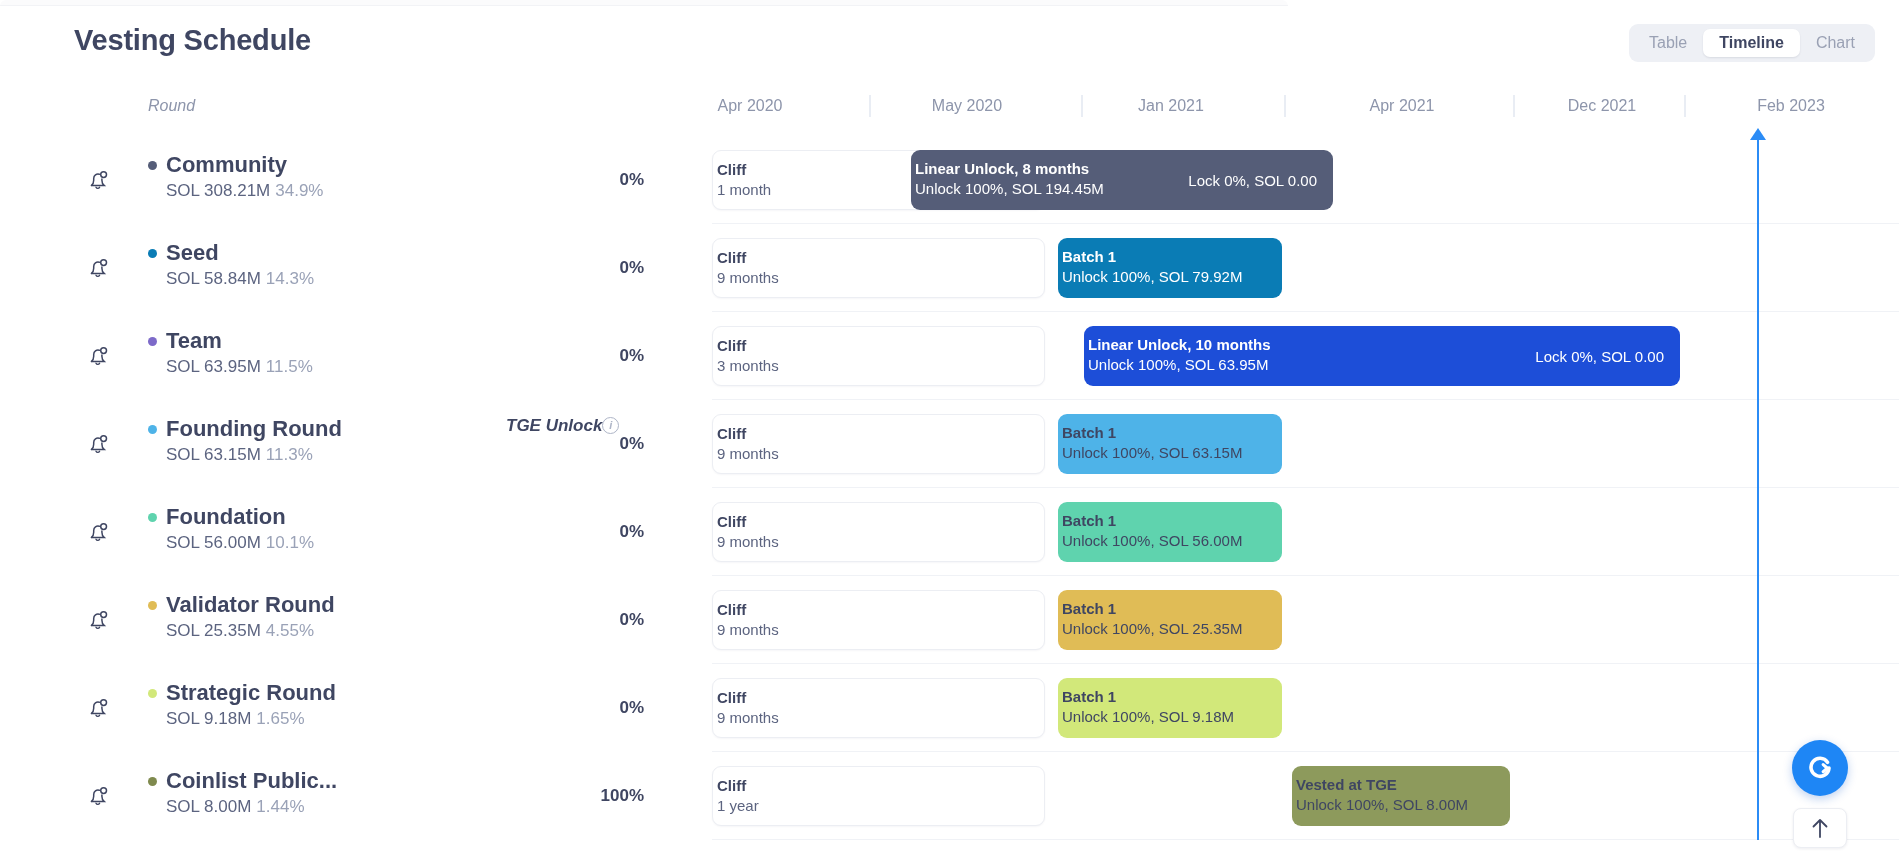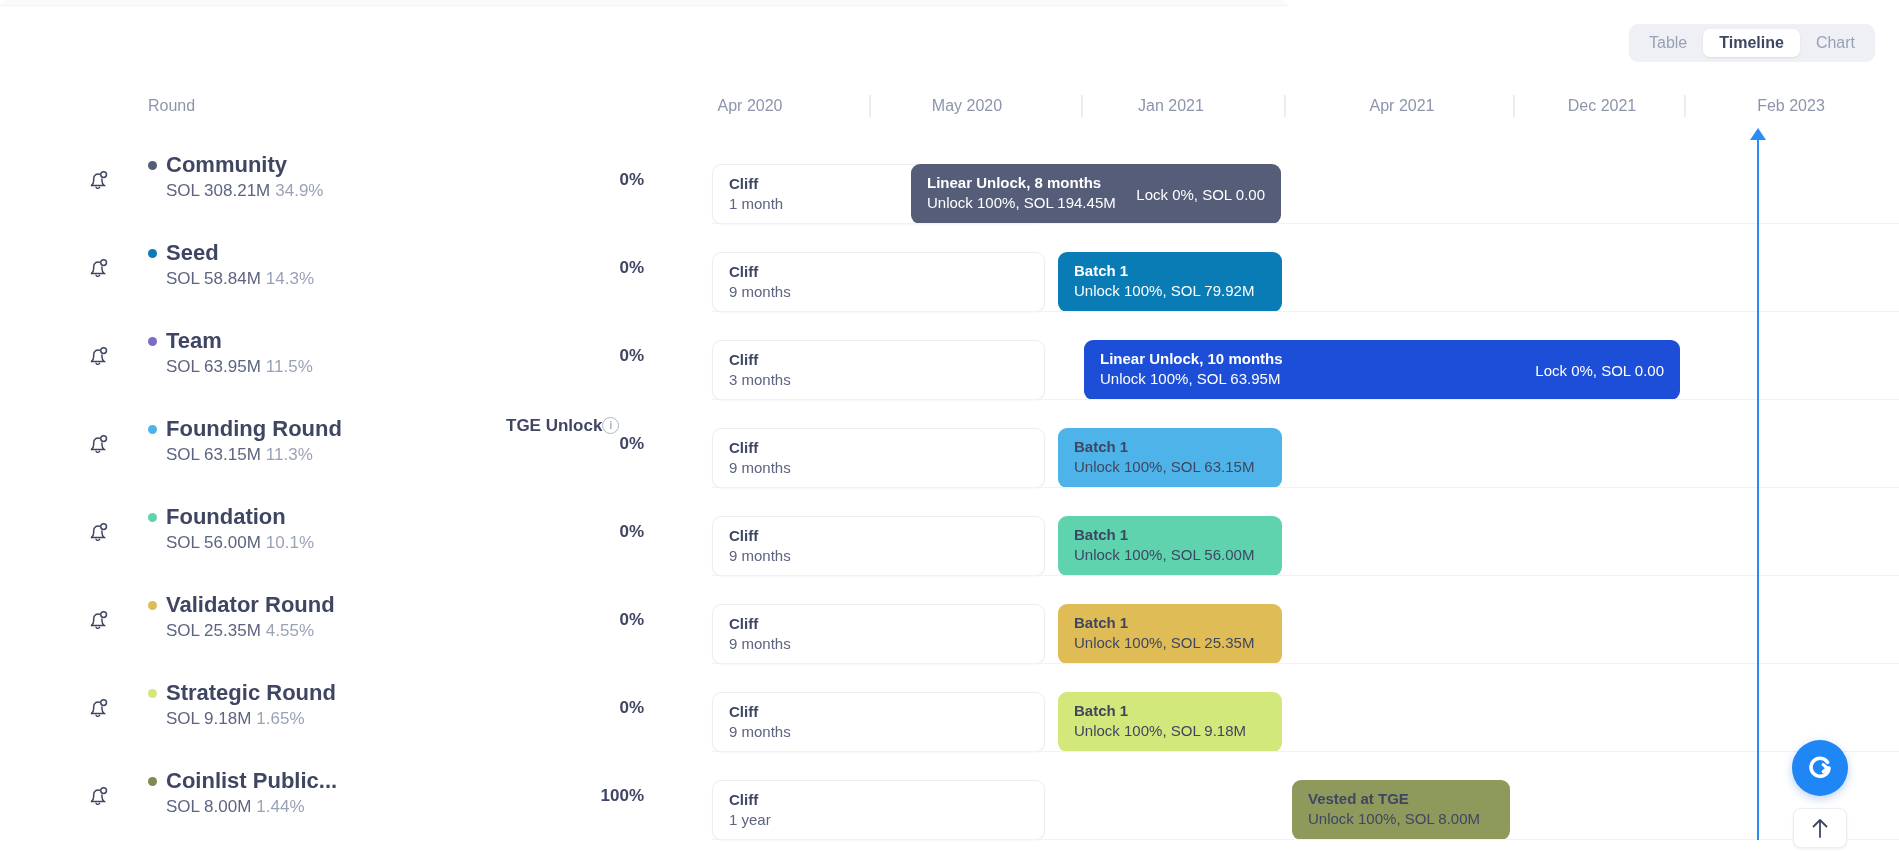--- a/index.html
+++ b/index.html
@@ -36,20 +36,21 @@
   }
   .view-toggle .seg.active {
     background: #ffffff; color: #3f4662; font-weight: 600;
     box-shadow: 0 1px 2px rgba(20,30,60,.10);
   }
 
   
   .col-head {
     position: absolute; top: 97px; font-size: 16px; color: #8d95ab;
     white-space: nowrap;
+    font-style: italic;
   }
   .col-head.round { left: 148px; }
   .col-head.tge  { left: 506px; display: flex; align-items: center; gap: 0; }
   .info-ic {
     width: 17px; height: 17px; border-radius: 50%;
     border: 1.4px solid #aeb5c7; display: inline-flex;
     align-items: center; justify-content: center;
     font-size: 11px; font-weight: 700; color: #aeb5c7; line-height: 1;
   }
   .tick-label {
@@ -83,22 +84,22 @@
   .rsub .pct { color: #9aa2b7; margin-left: 5px; margin-top: 17px; }
   .tge {
     position: absolute; left: 520px; width: 124px; top: 50%;
     transform: translateY(-50%); text-align: right;
     font-size: 17px; font-weight: 700; color: #3f4662;
   }
 
   
   .track { position: absolute; left: 0; top: 0; height: 88px; width: 1899px; }
   .bar {
-    position: absolute; top: 28px; height: 60px; border-radius: 9px;
-    padding: 9px 16px 0 16px; overflow: hidden;
+    position: absolute; top: 14px; height: 60px; border-radius: 9px;
+    padding: 9px 16px 0 4px; overflow: hidden;
   }
   .bar .t1 { font-size: 15px; font-weight: 700; line-height: 19px; white-space: nowrap; }
   .bar .t2 { font-size: 15px; line-height: 21px; white-space: nowrap; }
   .bar.cliff {
     background: #ffffff; border: 1px solid #eceef3; color: #3f4662;
     box-shadow: 0 1px 2px rgba(25,35,70,.04);
   }
   .bar.cliff .t2 { color: #5c6480; }
   .bar .lock {
     position: absolute; right: 16px; top: 50%; transform: translateY(-50%);
@@ -131,20 +132,21 @@
     box-shadow: 0 1px 3px rgba(20,30,60,.08);
   }
 </style>
 </head>
 <body>
 
 <div id="app">
 
   <div class="top-strip"></div>
 
+  <div class="page-title">Vesting Schedule</div>
 
   <div class="view-toggle">
     <div class="seg">Table</div>
     <div class="seg active">Timeline</div>
     <div class="seg">Chart</div>
   </div>
 
   <div class="col-head round">Round</div>
   <div class="col-head tge">
     <span>TGE Unlock</span>
@@ -175,21 +177,21 @@
 </svg></div>
         <div class="dot" style="background: rgb(85, 93, 120);"></div>
         <div class="rname">Community</div>
         <div class="rsub"><span>SOL 308.21M</span><span class="pct">34.9%</span></div>
         <div class="tge">0%</div>
         <div class="track">
           <div class="bar cliff" style="left: 712px; width: 333px;">
             <div class="t1">Cliff</div>
             <div class="t2">1 month</div>
           </div>
-          <div class="bar" style="left: 911px; width: 370px; background: rgb(85, 93, 120); color: rgb(255, 255, 255);">
+          <div class="bar" style="left: 911px; width: 422px; background: rgb(85, 93, 120); color: rgb(255, 255, 255);">
             <div class="t1">Linear Unlock, 8 months</div>
             <div class="t2">Unlock 100%, SOL 194.45M</div>
             <div class="lock">Lock 0%, SOL 0.00</div>
           </div>
         </div>
         <div class="row-sep"></div>
       </div>
       <div class="row" style="top: 224px;">
         <div class="bell"><svg viewBox="0 0 26 26" width="26" height="26">
   <path d="M6.5 18.4h12.6c-1.6-1.3-2.2-2.6-2.2-5.2v-1.1" fill="none" stroke="#3f4662" stroke-width="1.5" stroke-linecap="round"></path>

